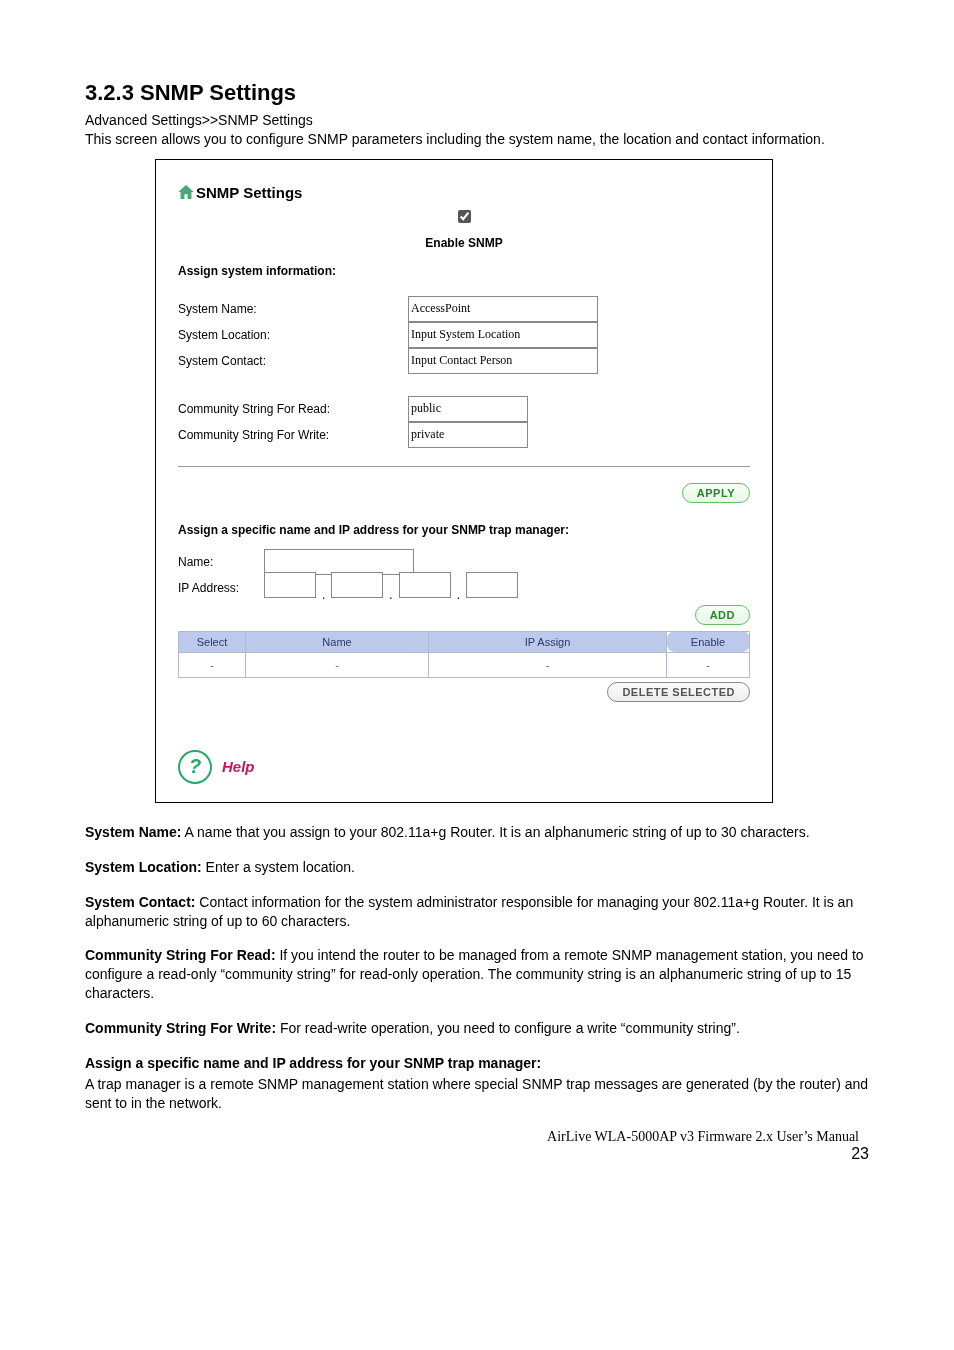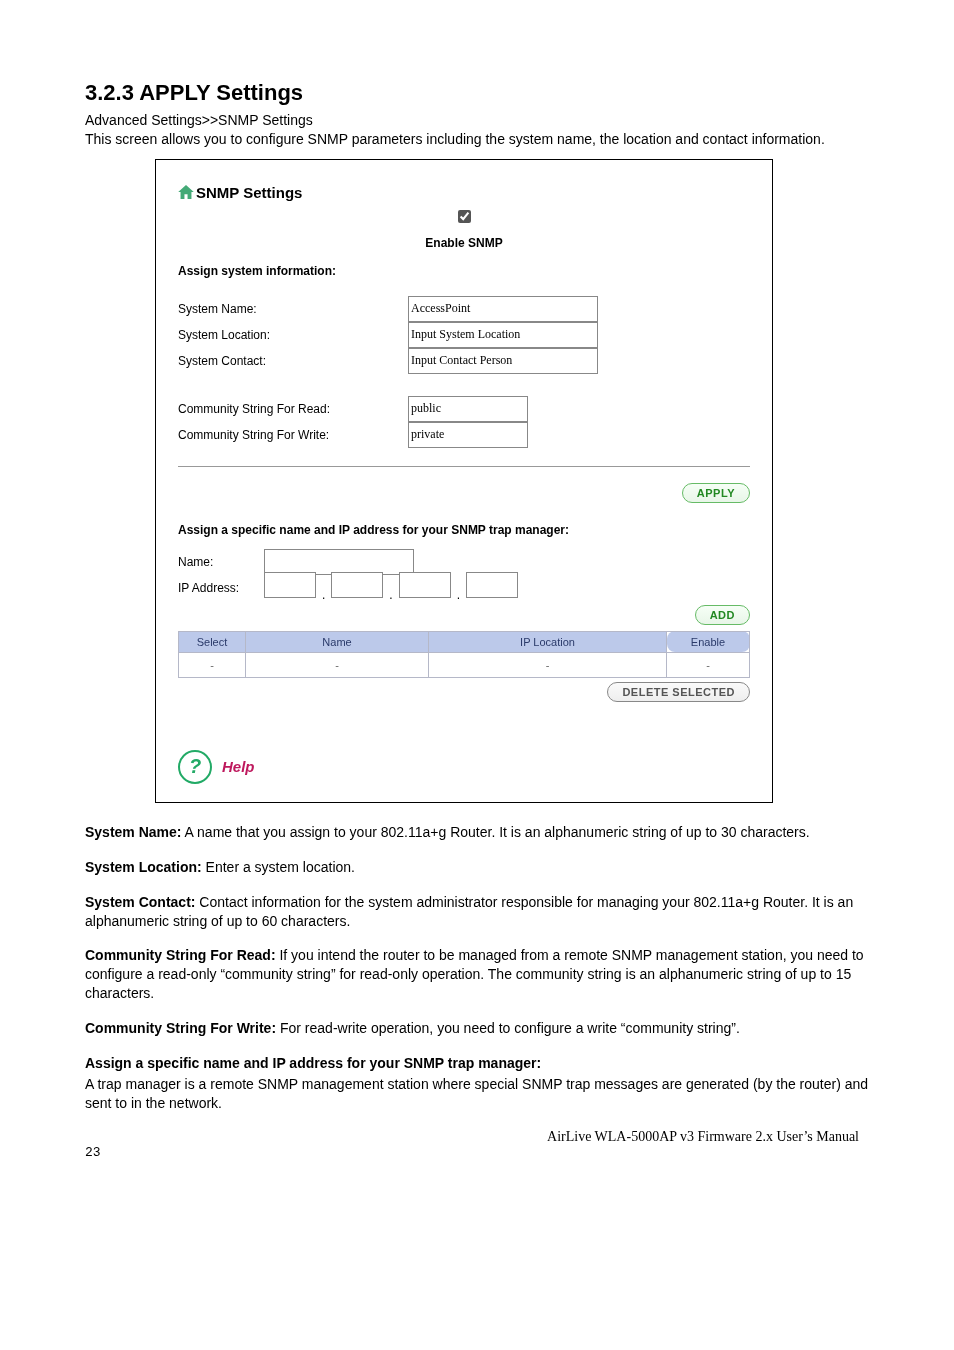--- a/index.html
+++ b/index.html
@@ -186,31 +186,31 @@
     margin-top: 12px;
     text-align: center;
   }
   .manual-title {
     font-family: "Times New Roman", serif;
     font-size: 14px;
     text-align: right;
     margin-right: 10px;
   }
   .page-num {
-    font-family: Liberation Mono, monospace;
-    font-size: 13px;
-    text-align: left;
+    font-family: Liberation Sans, sans-serif;
+    font-size: 16px;
+    text-align: right;
   }
 </style>
 </head>
 <body>
 
 <div class="page">
 
-  <h2 class="section-title">3.2.3 APPLY Settings</h2>
+  <h2 class="section-title">3.2.3 SNMP Settings</h2>
   <div class="breadcrumb">Advanced Settings&gt;&gt;SNMP Settings</div>
   <div class="intro">This screen allows you to configure SNMP parameters including the system name, the location and contact information.</div>
 
   <div class="panel-wrap">
 
     <div class="panel-title-row">
       <svg class="house-icon" viewBox="0 0 20 18">
           <path fill="#4a7" d="M10 0 L0 9 H3 V18 H8 V12 H12 V18 H17 V9 H20 Z"></path>
         </svg>
       <span class="panel-title">SNMP Settings</span>
@@ -274,21 +274,21 @@
       </div>
       <div class="right-add">
         <span class="pill-btn">ADD</span>
       </div>
 
       <table class="mgr-table">
         <thead>
           <tr>
             <th class="col-select">Select</th>
             <th class="col-name">Name</th>
-            <th class="col-ip">IP Location</th>
+            <th class="col-ip">IP Assign</th>
             <th class="col-enable">Enable</th>
           </tr>
         </thead>
         <tbody>
           <tr>
             <td>-</td>
             <td>-</td>
             <td>-</td>
             <td>-</td>
           </tr>

